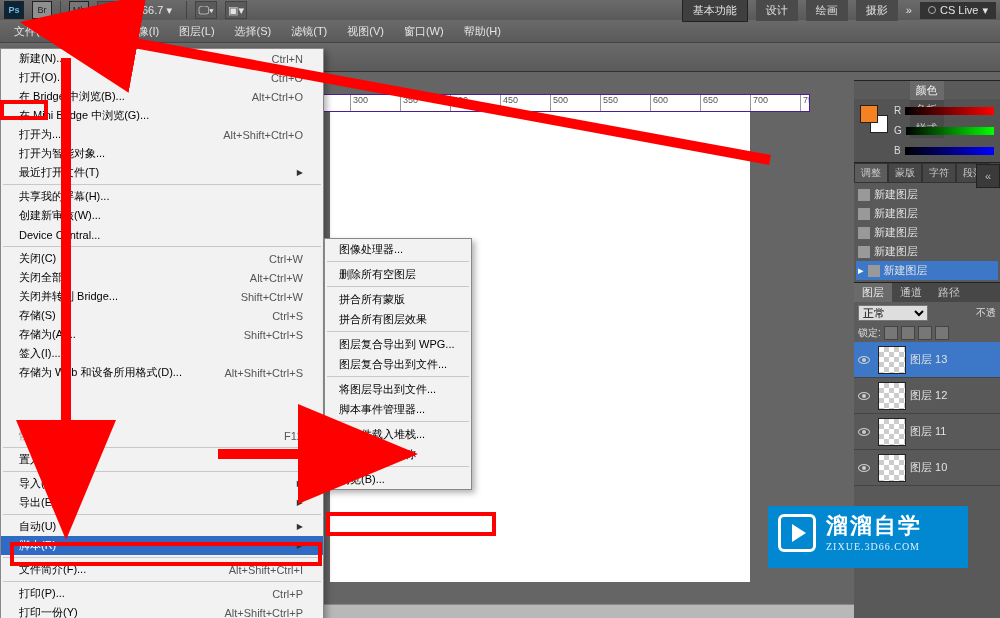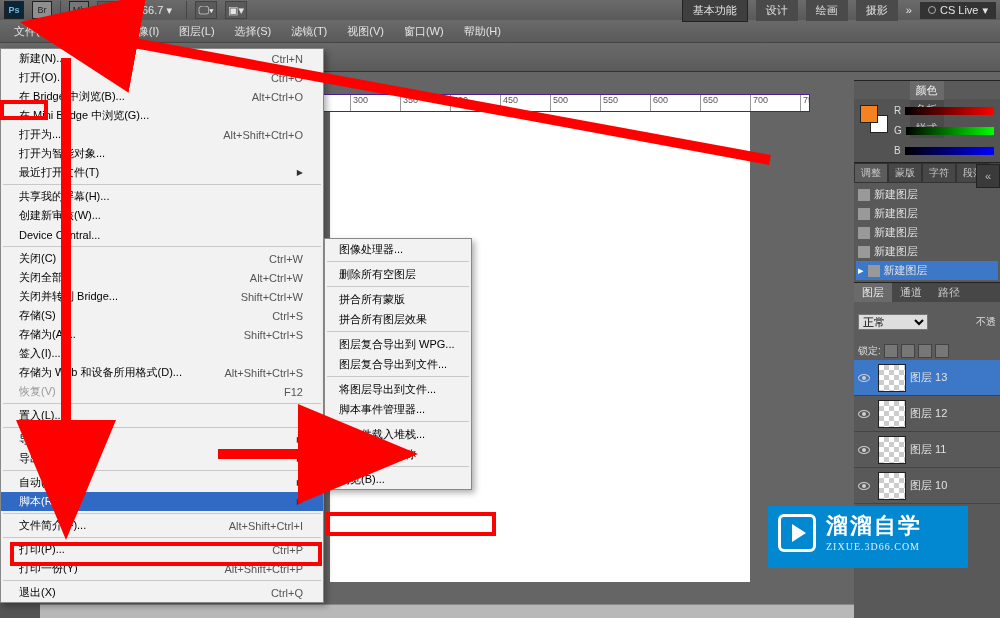--- a/index.html
+++ b/index.html
@@ -26,21 +26,21 @@
 .menu-bar .mitem { padding:2px 10px; }
 
 
 .option-bar { height: 30px; background: linear-gradient(#6a6a6a,#5a5a5a); border-top:1px solid #444; border-bottom:1px solid #333; display:flex; align-items:center; padding-left:40px; gap:6px; }
 .obtn { width:20px; height:18px; border:1px solid #444; background:#5f5f5f; }
 
 
 .file-menu { position:absolute; left:0; top:48px; width:324px; background:#f2f2f2; border:1px solid #888; color:#000; z-index:50; box-shadow:3px 3px 6px rgba(0,0,0,.3); }
 .file-menu .row { display:flex; padding:3px 20px 3px 18px; height:19px; align-items:center; }
 .file-menu .row.sub::after { content:"▶"; font-size:8px; color:#333; margin-left:auto; }
-.file-menu .row.disabled { color:#999; }
+.file-menu .row.disabled { color:#999;margin-top:44px; }
 .file-menu .sep { height:1px; background:#c8c8c8; margin:2px 2px; }
 .file-menu .label { flex:1; }
 .file-menu .shortcut { color:#555; font-size:11px; }
 .file-menu .row.highlight { background:#316ac5; color:#fff; }
 
 
 .script-menu { position:absolute; left:324px; top:238px; width:148px; background:#f2f2f2; border:1px solid #888; color:#000; z-index:60; box-shadow:3px 3px 6px rgba(0,0,0,.3); }
 .script-menu .row { padding:3px 14px; height:20px; display:flex; align-items:center; }
 .script-menu .sep { height:1px; background:#c8c8c8; margin:2px 2px; }
 .ruler-h { position:absolute; left:50px; top:94px; width:760px; height:18px; background:#fff; border:1px solid #4c1d95; z-index:2; display:flex; color:#555; font-size:9px; overflow:hidden; }
@@ -72,21 +72,21 @@
 .link-list { background:#595959; padding:2px; }
 .link-row { display:flex; align-items:center; padding:2px; gap:4px; color:#e2e2e2; font-size:11px; }
 .link-row.active { background:#3d77c8; }
 .link-icon { width:12px; height:12px; background:#999; display:inline-block; }
 
 
 .layers-panel { flex:1; display:flex; flex-direction:column; }
 .layers-tabs { display:flex; background:#474747; }
 .ltab { padding:2px 8px; font-size:11px; color:#ccc; }
 .ltab.active { background:#6a6a6a; color:#eee; }
-.layers-opts { padding:12px 4px; display:flex; gap:4px; align-items:center; background:#5c5c5c; color:#ddd; }
+.layers-opts { padding:3px 4px; display:flex; gap:4px; align-items:center; background:#5c5c5c; color:#ddd; }
 .layers-opts select { font-size:11px; background:#dedede; height:16px; width:70px;}
 .lock-row { padding:2px 4px; display:flex; gap:3px; align-items:center; background:#5c5c5c; color:#ddd; font-size:10px;}
 .lock-row .lbtn { width:14px; height:14px; background:#777; border:1px solid #444;}
 .layer-list { flex:1; background:#595959; overflow:hidden;}
 .layer-row { display:flex; align-items:center; height:36px; border-bottom:1px solid #444; color:#e2e2e2;}
 .layer-row.active { background:#3d77c8;}
 .eye { width:20px; display:flex; justify-content:center;}
 .eye-icon { width:12px; height:8px; border:1px solid #ccc; border-radius:50%; position:relative;}
 .eye-icon::after { content:""; position:absolute; width:4px; height:4px; background:#ccc; border-radius:50%; top:1px; left:3px;}
 .thumb { width:28px; height:28px; margin:0 4px;

